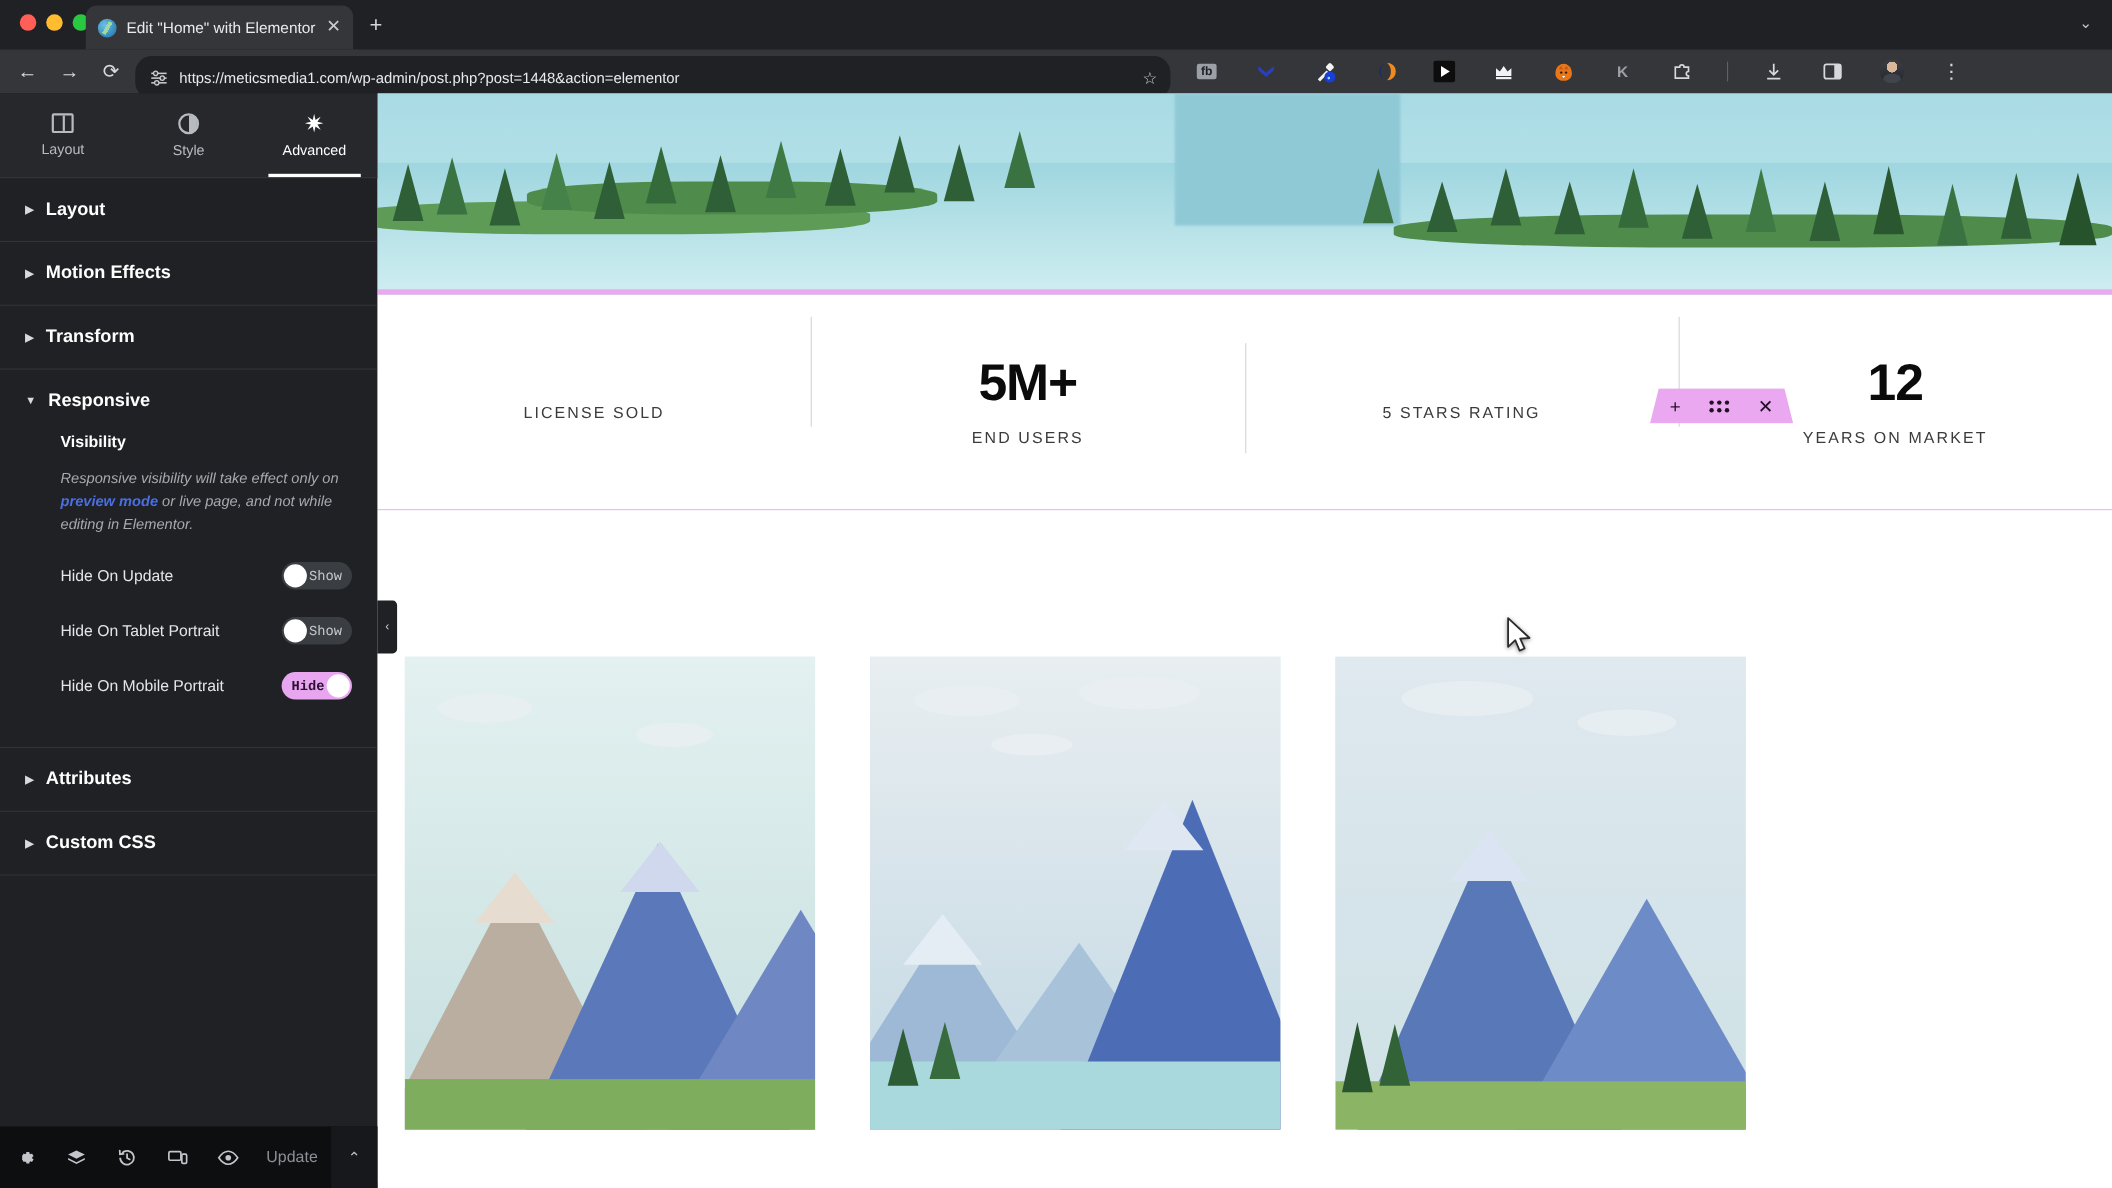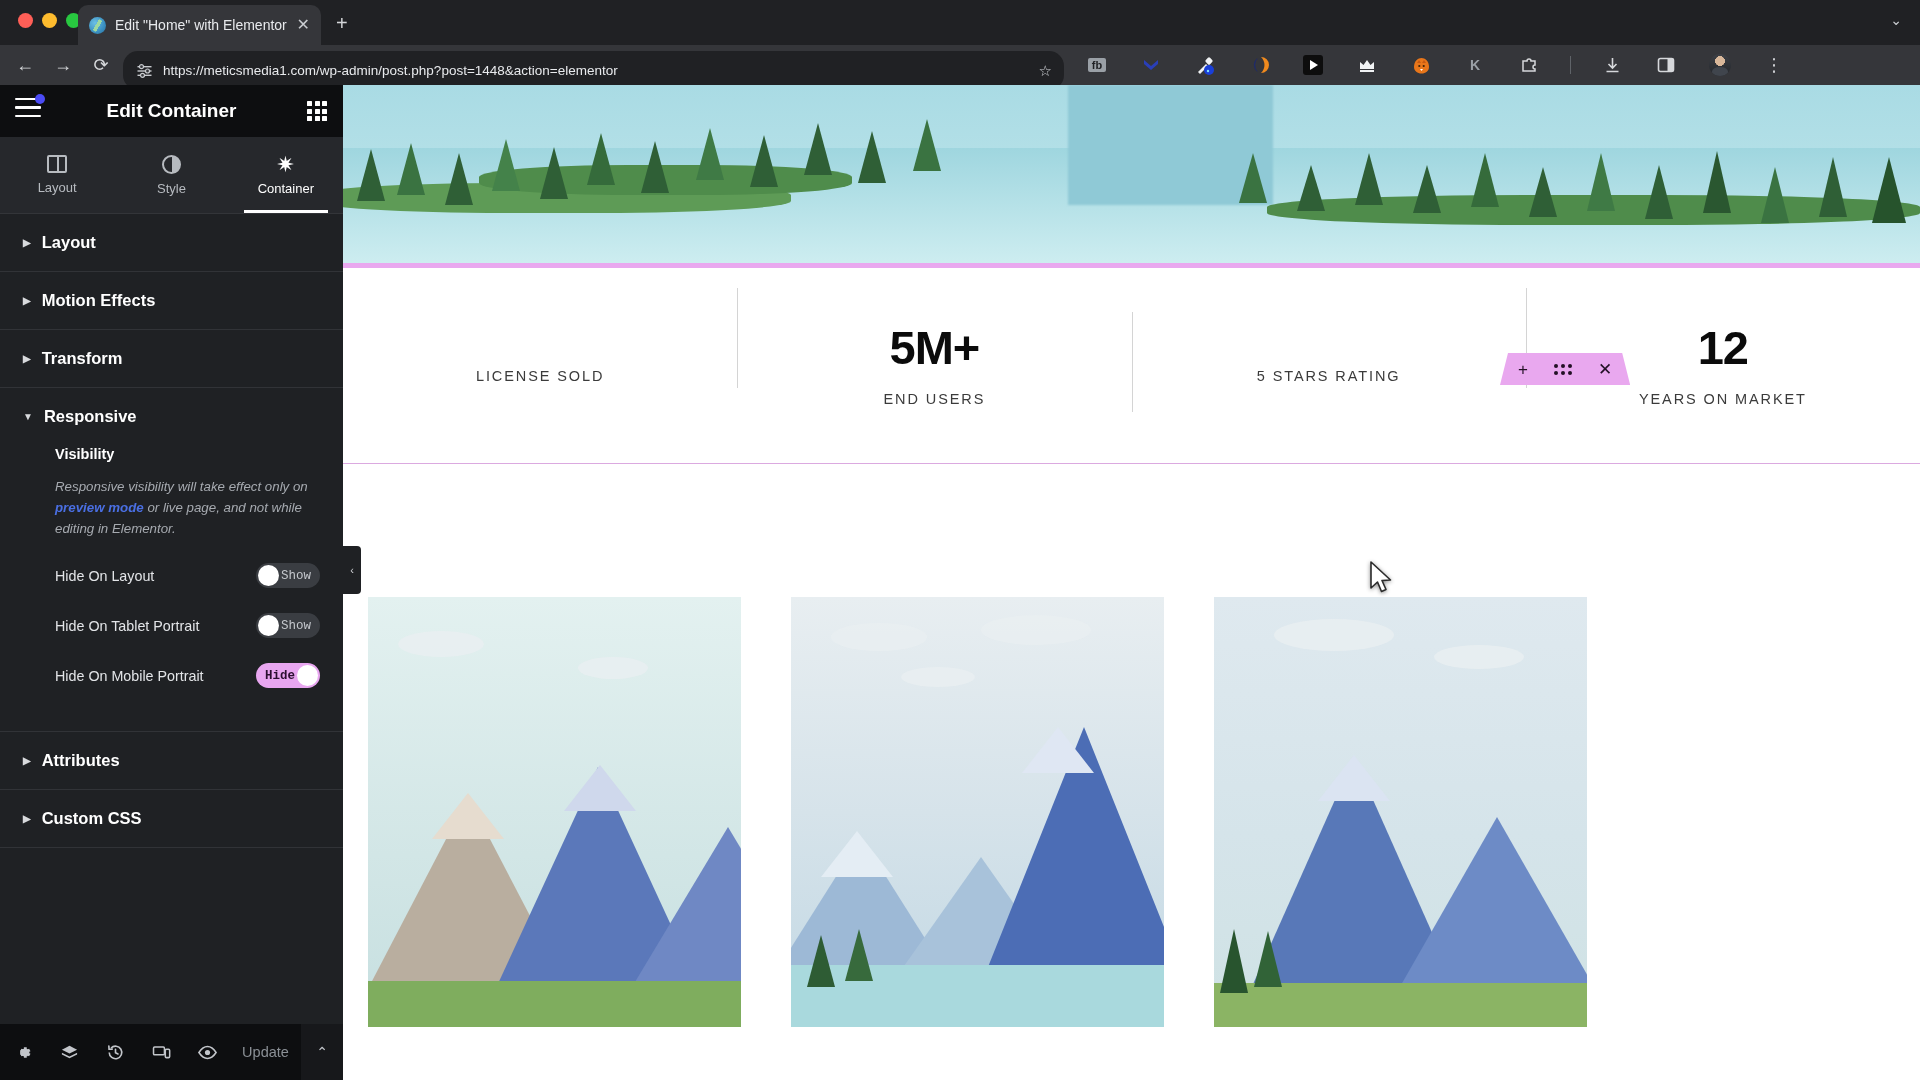--- a/index.html
+++ b/index.html
@@ -374,53 +374,33 @@
       </div>
     </div>
 
     <svg class="cursor" width="26" height="36" viewBox="0 0 26 36">
       <path d="M2 1 L2 27 L8.5 21 L12.5 30.5 L17 28.5 L13 19.5 L21.5 19 Z" fill="#fff" stroke="#2b2b2b" stroke-width="1.6" stroke-linejoin="round"></path>
     </svg>
   </div>
 
   <div class="panel">
 
-    <div class="panel-header">
-      <div class="hamburger">
-        <span></span>
-          <span></span>
-          <span></span>
-        <i class="ham-dot"></i>
-      </div>
-      <div class="panel-title">Edit Container</div>
-      <div class="grid-icon">
-        <i></i>
-          <i></i>
-          <i></i>
-          <i></i>
-          <i></i>
-          <i></i>
-          <i></i>
-          <i></i>
-          <i></i>
-      </div>
-    </div>
 
     <div class="tabs">
       <div class="tab-item">
         <span class="ti-layout"></span>
         <span class="tab-label">Layout</span>
       </div>
       <div class="tab-item">
         <span class="ti-style"></span>
         <span class="tab-label">Style</span>
       </div>
       <div class="tab-item active">
         <span class="ti-gear"></span>
-        <span class="tab-label">Container</span>
+        <span class="tab-label">Advanced</span>
       </div>
     </div>
 
     <div class="panel-body">
 
       <div class="section">
         <div class="section-title">
           <span class="caret">▶</span>
           <span>Layout</span>
         </div>
@@ -447,21 +427,21 @@
         </div>
       </div>
 
       <div class="sub">
         <div class="sub-heading">Visibility</div>
         <div class="sub-desc">
           <span>Responsive visibility will take effect only on </span><a href="#">preview mode</a><span> or live page, and not while editing in Elementor.</span>
         </div>
 
         <div class="ctrl-row">
-          <span class="ctrl-label">Hide On Layout</span>
+          <span class="ctrl-label">Hide On Update</span>
           <span class="toggle">
             <i class="knob"></i>
             <i class="tg-text" style="font-style:normal">Show</i>
           </span>
         </div>
 
         <div class="ctrl-row">
           <span class="ctrl-label">Hide On Tablet Portrait</span>
           <span class="toggle">
             <i class="knob"></i>

